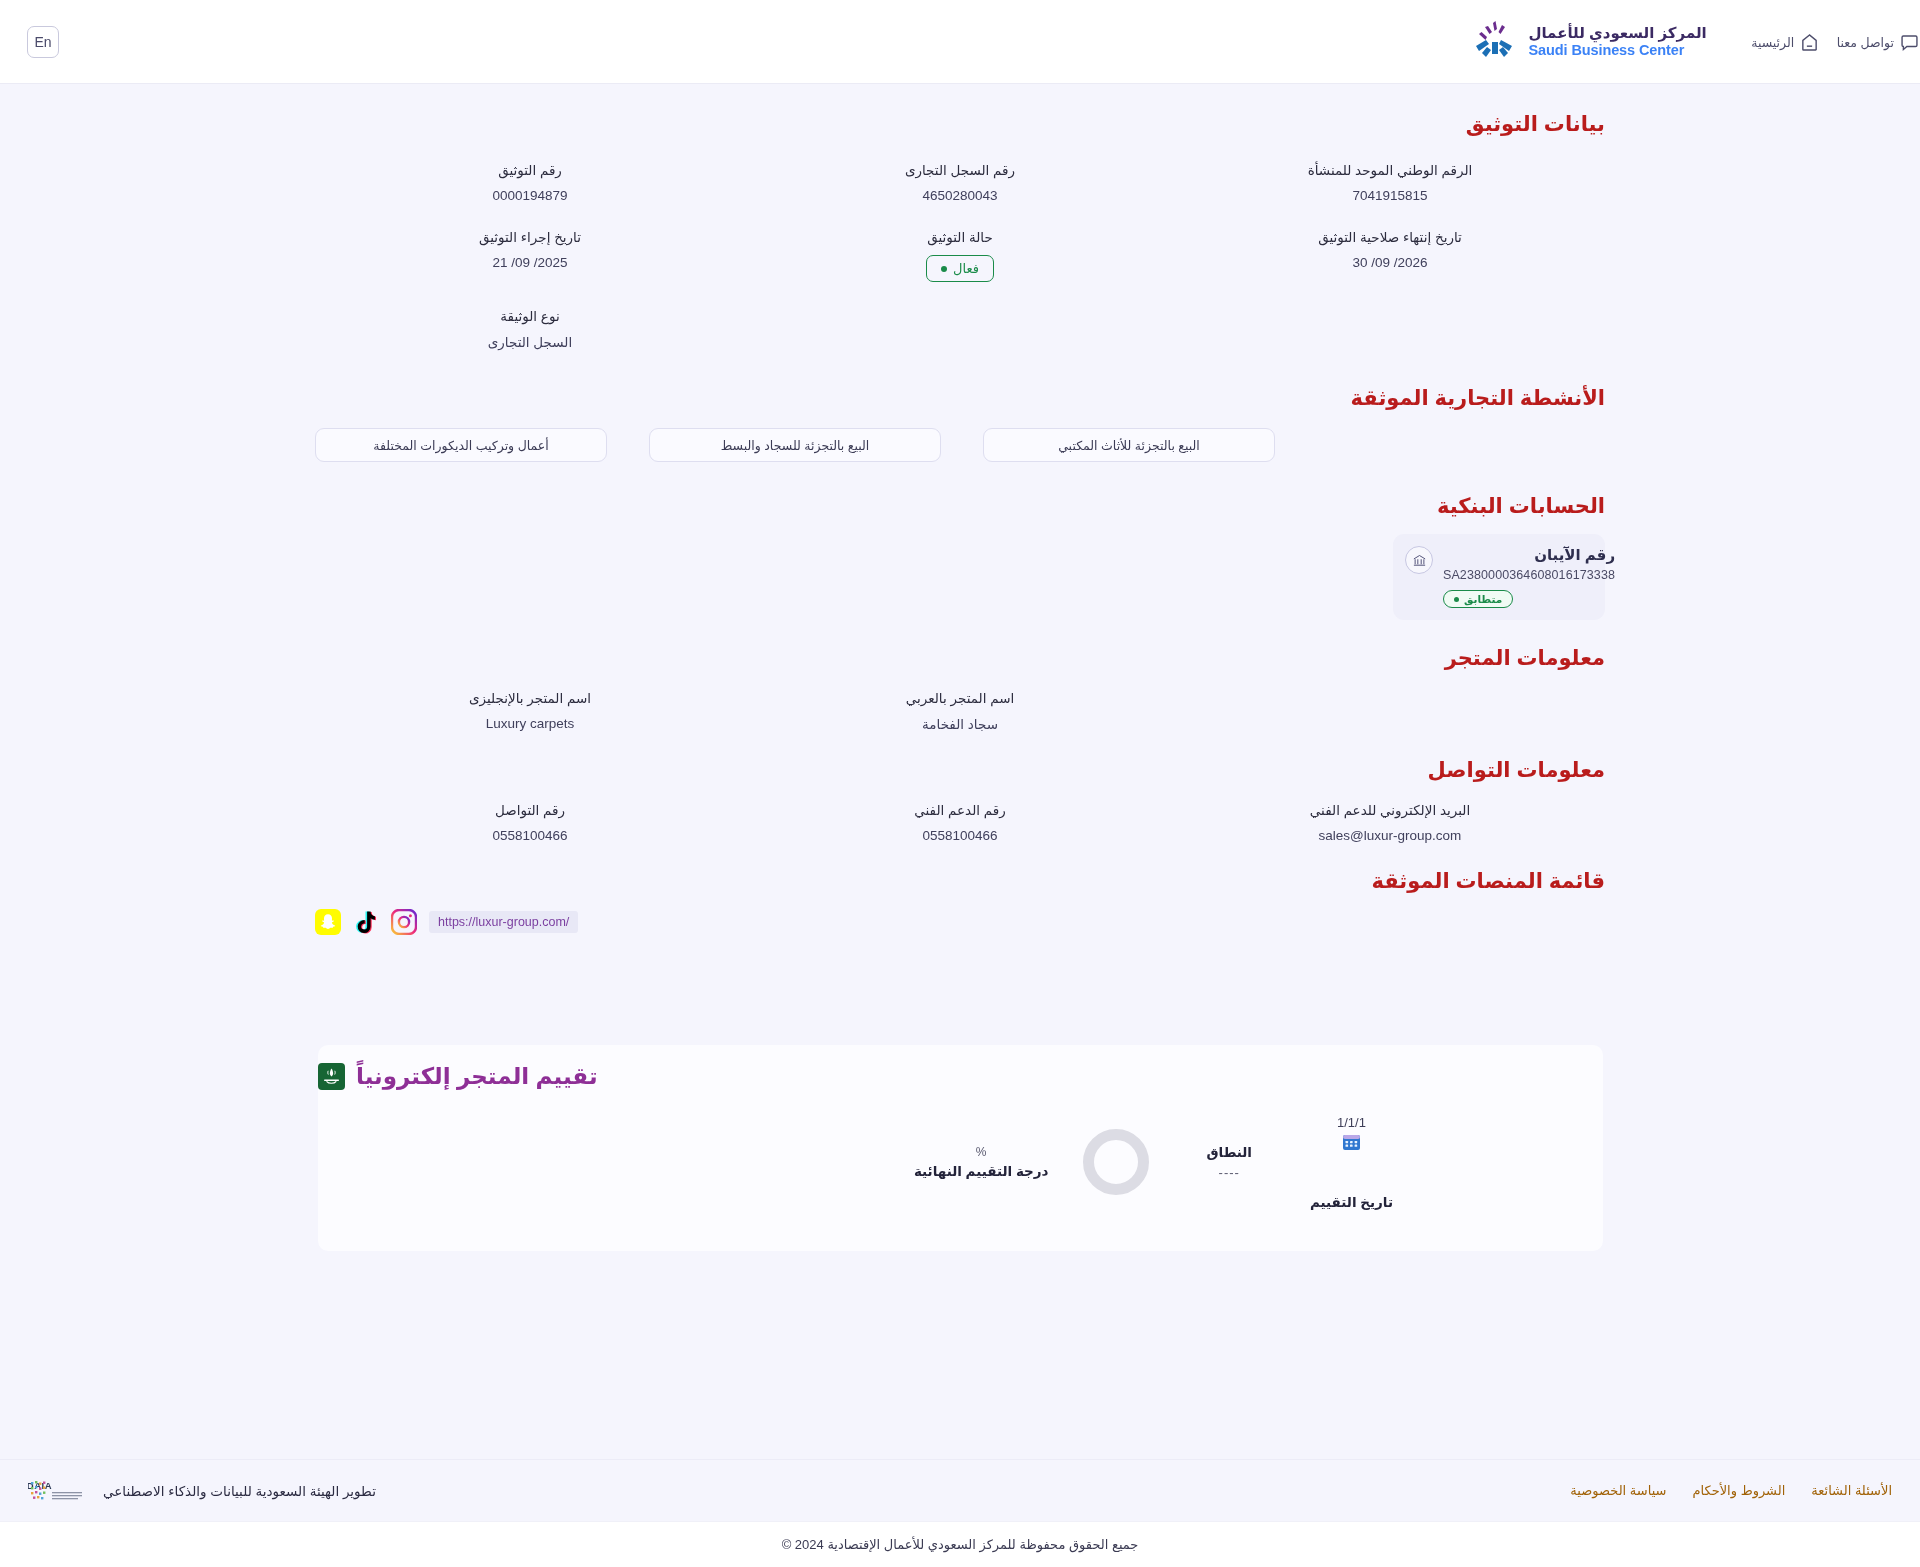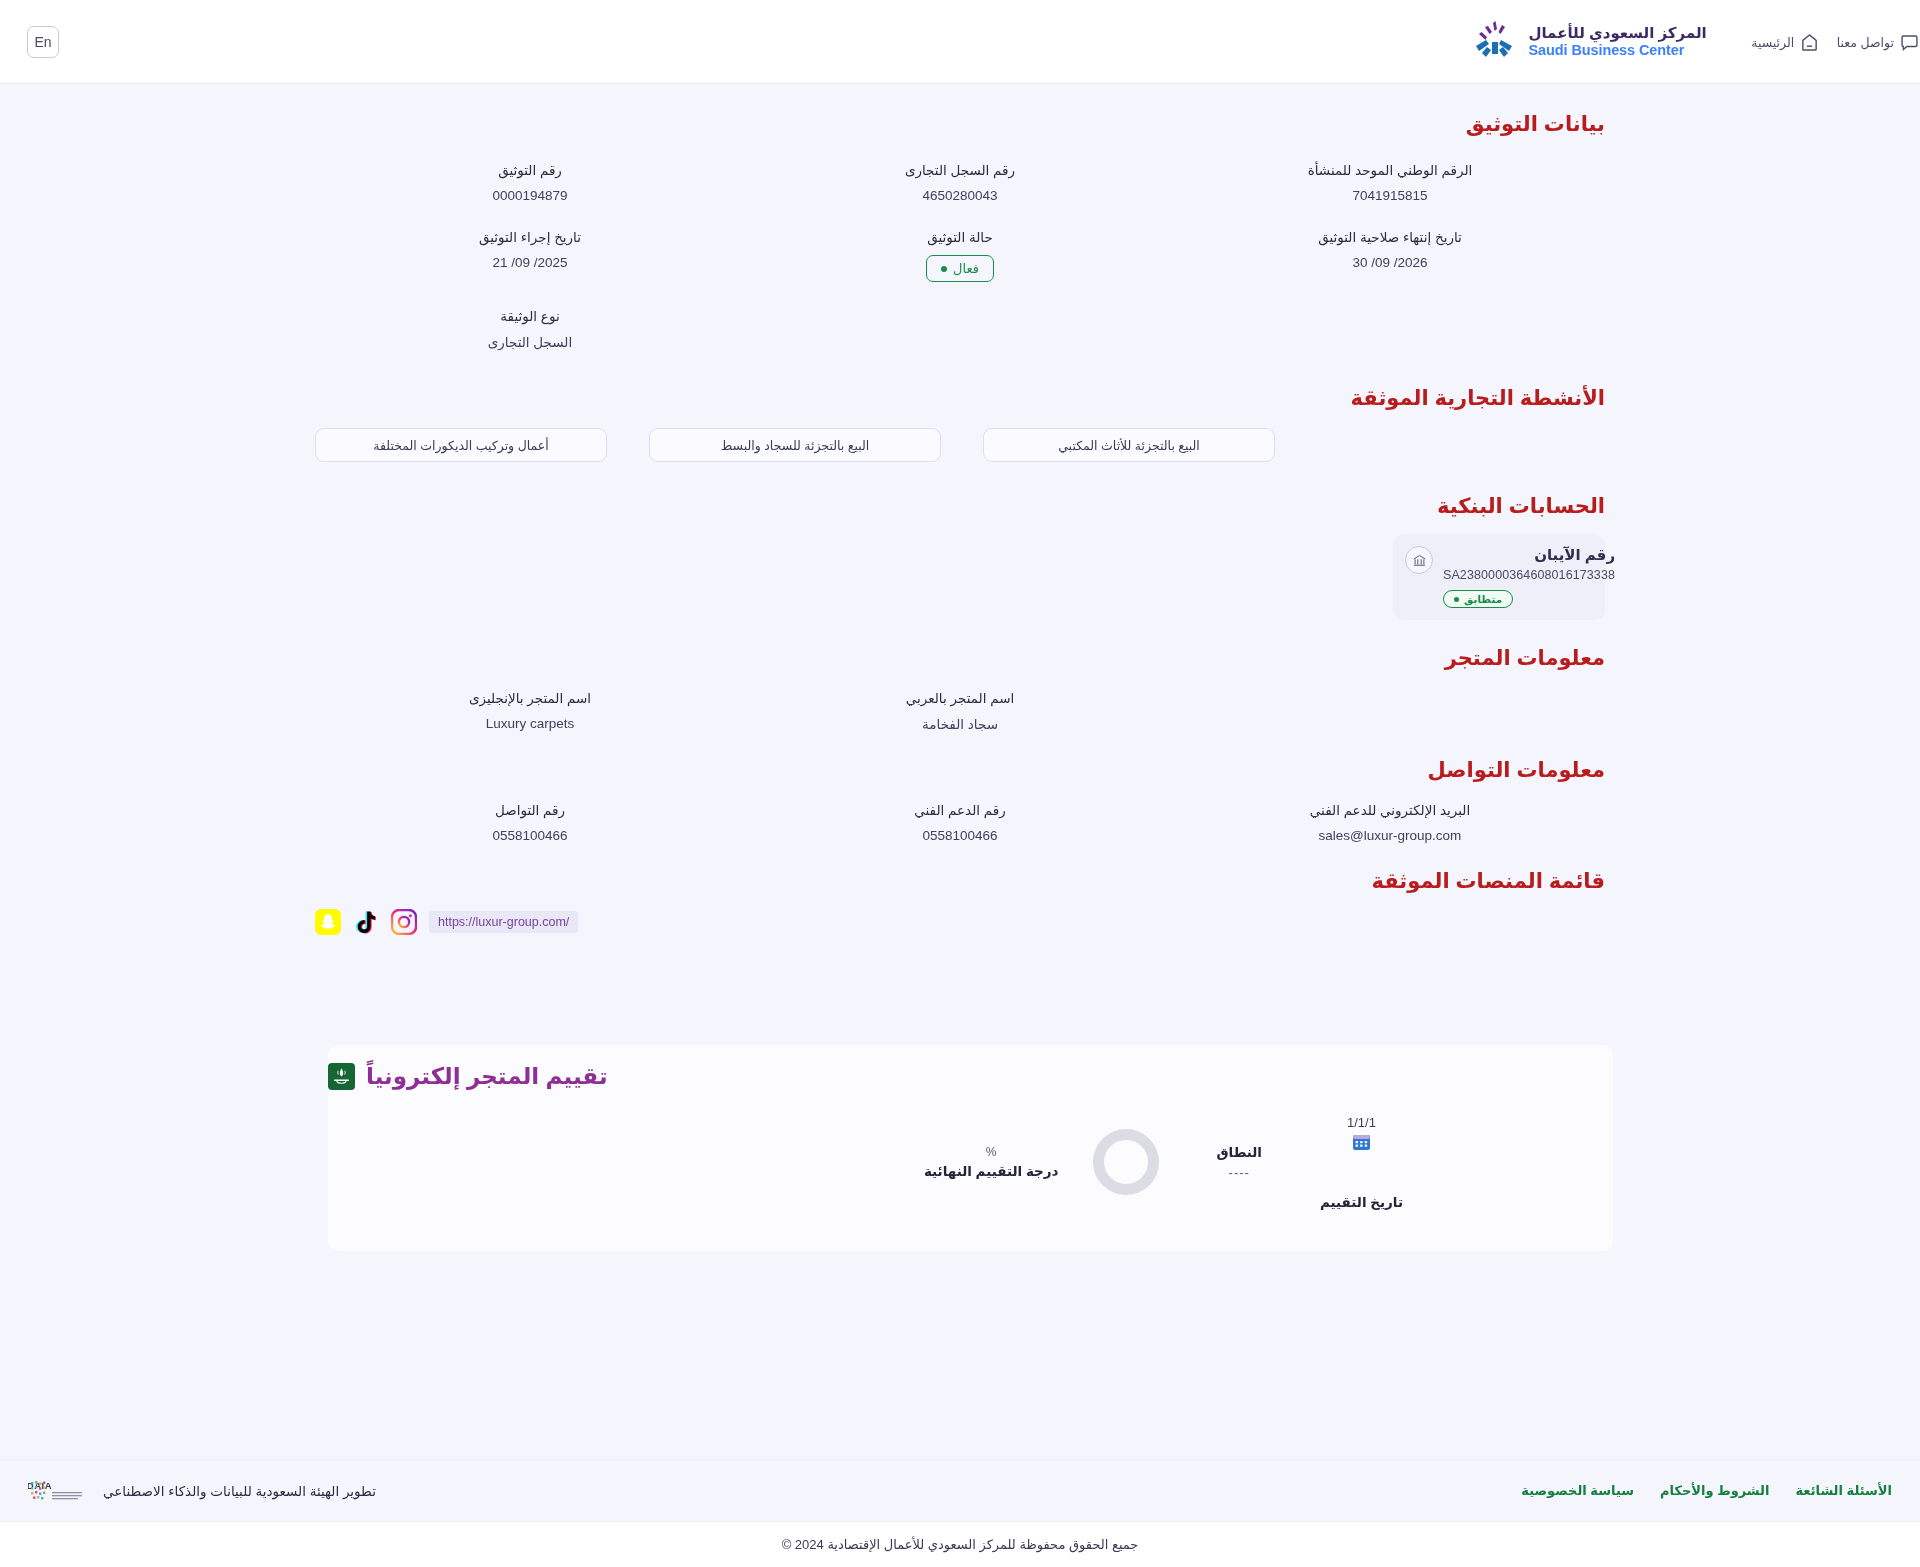--- a/index.html
+++ b/index.html
@@ -259,21 +259,21 @@
     padding: 4px 9px;
     border-radius: 3px;
     direction: ltr;
     text-decoration: none;
   }
   .social-ic { width: 26px; height: 26px; display: block; cursor: pointer; }
 
   
   .eval-card {
     position: absolute;
-    left: 328px;
+    left: 318px;
     top: 1045px;
     width: 1285px;
     height: 206px;
     background: #fcfcff;
     border-radius: 10px;
   }
   .eval-header {
     display: flex;
     flex-direction: row;
     align-items: center;
@@ -335,24 +335,23 @@
     padding: 0 28px 0 28px;
     border-top: 1px solid #ececf7;
   }
   .footer-links {
     display: flex;
     flex-direction: row-reverse;
     gap: 26px;
   }
   .footer-link {
     font-size: 13px;
-    color: #15803d;
+    color: #a16207;
     text-decoration: none;
     cursor: pointer;
-    font-weight: bold;
   }
   .sdaia-block {
     display: flex;
     flex-direction: row;
     align-items: center;
     gap: 13px;
   }
   .sdaia-text { font-size: 13.5px; color: #2b2b42; }
   .sdaia-logo { width: 62px; height: 30px; display: block; }
 

